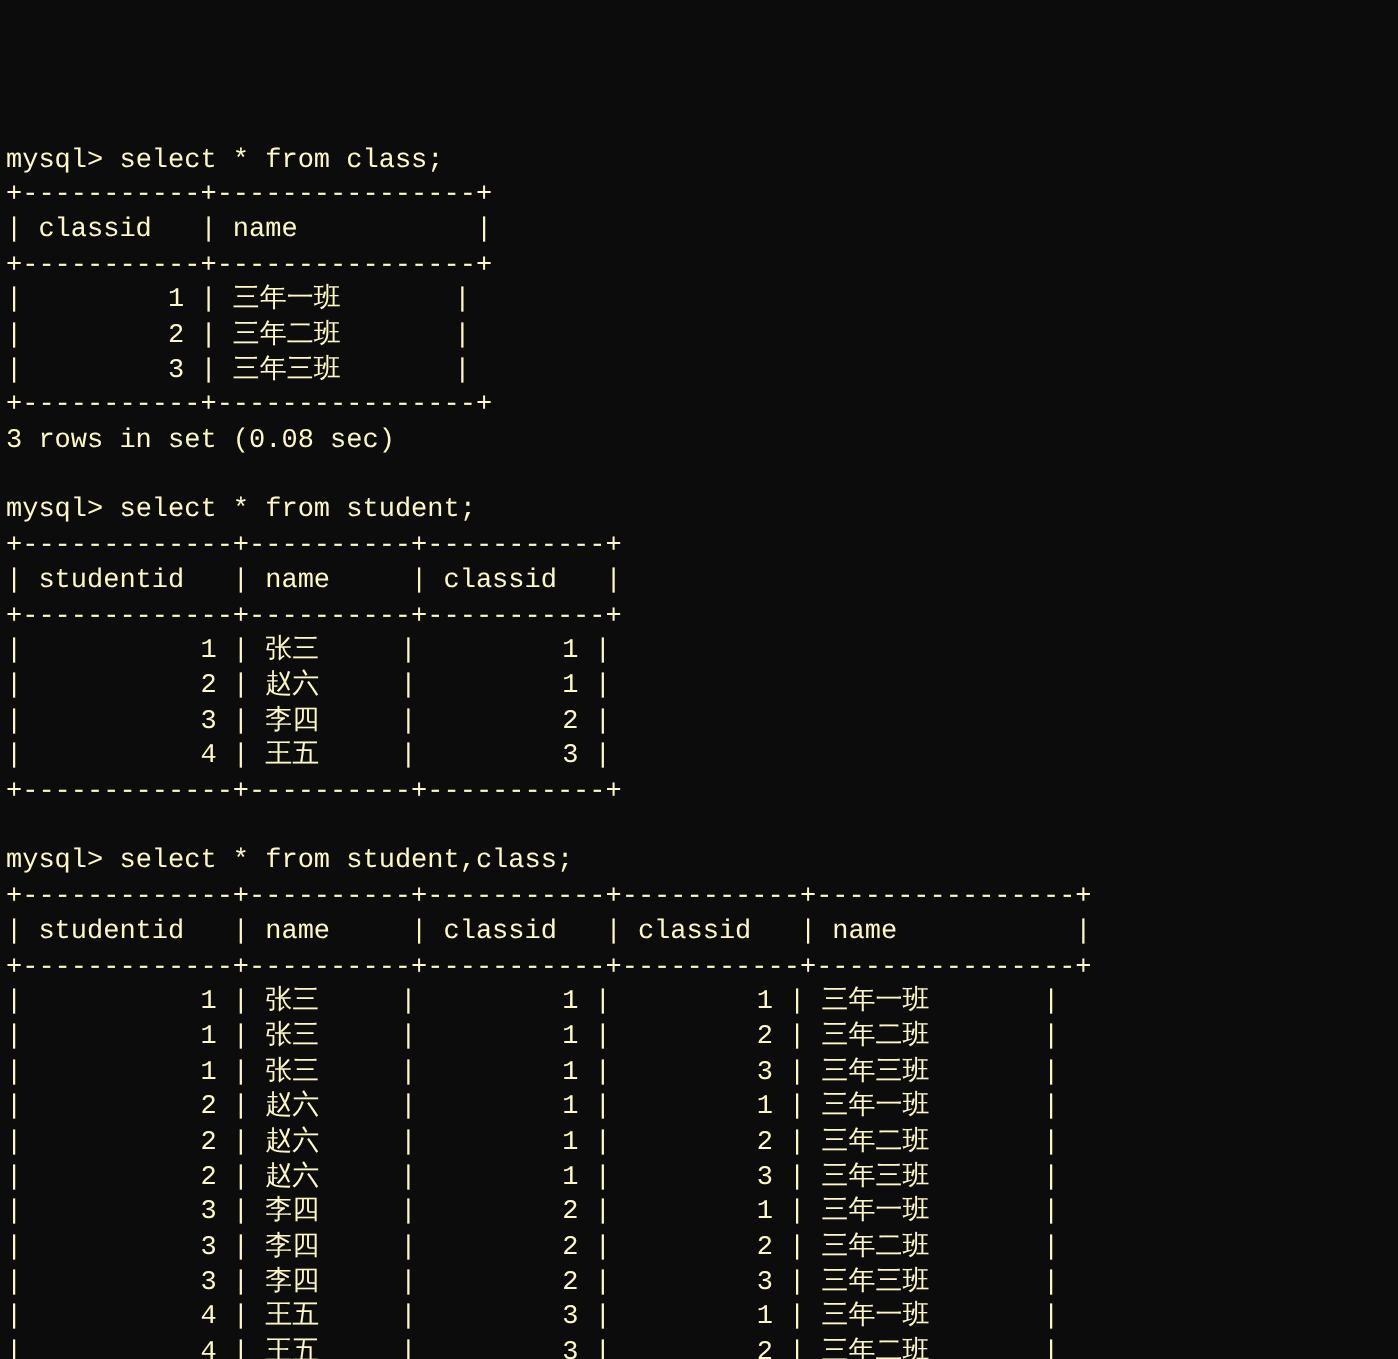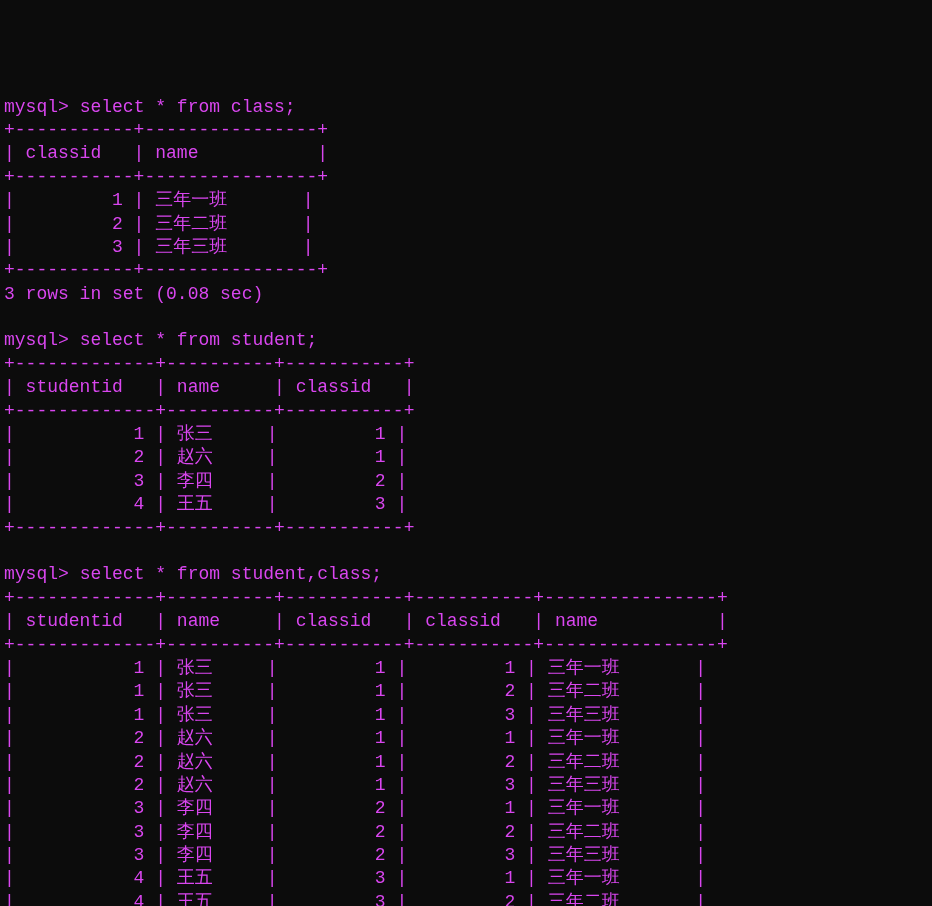--- a/index.html
+++ b/index.html
@@ -9,21 +9,21 @@
     color: #cccccc;
     font-family: "Consolas", "Courier New", monospace;
     font-size: 18px;
     line-height: 1.3;
     width: 932px;
     height: 906px;
     box-sizing: border-box;
     white-space: pre;
   }
   .line {
-    color: #d946ef;
+    color: #fef9c3;
   }
 </style>
 </head>
 <body>
 
 
 
 <div id="terminal"><div class="line"><span>mysql&gt; </span><span>select * from class;</span></div><div class="line">+-----------+----------------+</div><div class="line">| classid   | name           |</div><div class="line">+-----------+----------------+</div><div class="line">|         1 | 三年一班       |</div><div class="line">|         2 | 三年二班       |</div><div class="line">|         3 | 三年三班       |</div><div class="line">+-----------+----------------+</div><div class="line">3 rows in set (0.08 sec)</div><div class="line">&nbsp;</div><div class="line"><span>mysql&gt; </span><span>select * from student;</span></div><div class="line">+-------------+----------+-----------+</div><div class="line">| studentid   | name     | classid   |</div><div class="line">+-------------+----------+-----------+</div><div class="line">|           1 | 张三     |         1 |</div><div class="line">|           2 | 赵六     |         1 |</div><div class="line">|           3 | 李四     |         2 |</div><div class="line">|           4 | 王五     |         3 |</div><div class="line">+-------------+----------+-----------+</div><div class="line">&nbsp;</div><div class="line"><span>mysql&gt; </span><span>select * from student,class;</span></div><div class="line">+-------------+----------+-----------+-----------+----------------+</div><div class="line">| studentid   | name     | classid   | classid   | name           |</div><div class="line">+-------------+----------+-----------+-----------+----------------+</div><div class="line">|           1 | 张三     |         1 |         1 | 三年一班       |</div><div class="line">|           1 | 张三     |         1 |         2 | 三年二班       |</div><div class="line">|           1 | 张三     |         1 |         3 | 三年三班       |</div><div class="line">|           2 | 赵六     |         1 |         1 | 三年一班       |</div><div class="line">|           2 | 赵六     |         1 |         2 | 三年二班       |</div><div class="line">|           2 | 赵六     |         1 |         3 | 三年三班       |</div><div class="line">|           3 | 李四     |         2 |         1 | 三年一班       |</div><div class="line">|           3 | 李四     |         2 |         2 | 三年二班       |</div><div class="line">|           3 | 李四     |         2 |         3 | 三年三班       |</div><div class="line">|           4 | 王五     |         3 |         1 | 三年一班       |</div><div class="line">|           4 | 王五     |         3 |         2 | 三年二班       |</div></div>
 
 

